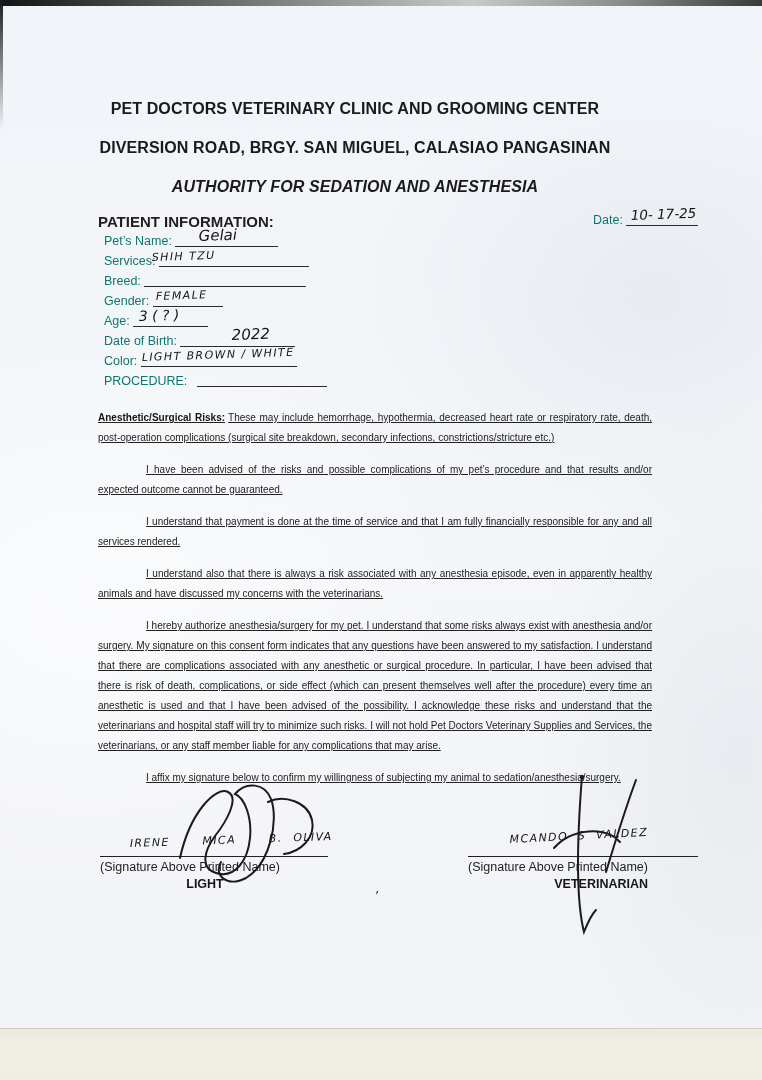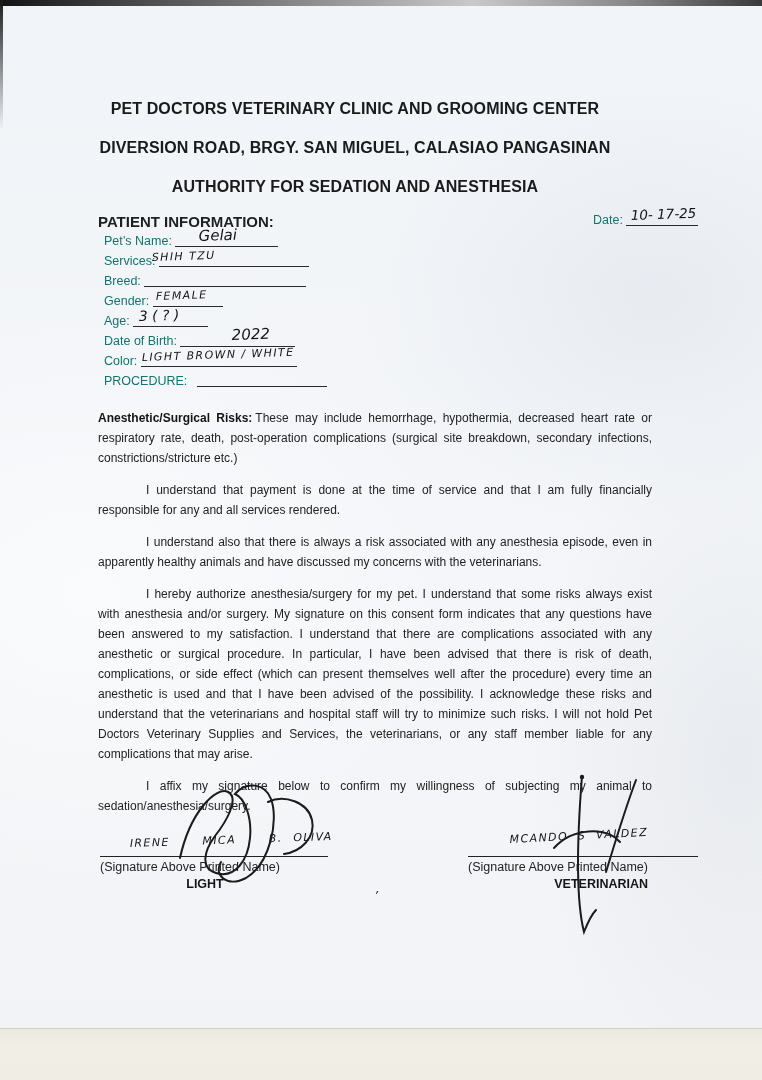--- a/index.html
+++ b/index.html
@@ -41,22 +41,23 @@
   .flabel{font-size:12.5px;color:#0f766e;}
   .fline{display:inline-block;height:12px;border-bottom:1.4px solid #2b2b2b;vertical-align:baseline;margin-bottom:-2px;}
   .fields{margin-top:3px;padding-left:6px;}
   .field-row{position:relative;height:20px;}
   .hand{
     font-family:"DejaVu Sans",sans-serif;font-style:italic;color:#141414;
     white-space:pre;position:absolute;transform:rotate(-2deg);transform-origin:left bottom;
   }
   .hand-caps{letter-spacing:1.4px;font-size:11px;}
   .para{
-    text-align:justify;font-size:12px;line-height:20px;color:#222;
+    text-align:justify;font-size:10px;line-height:20px;color:#222;
     margin:0 12px 12px 0;
+    text-decoration:underline;
   }
   .indent{text-indent:48px;}
   .risks-lead{font-weight:bold;color:#141414;margin-right:3px;}
   .body-text{margin-top:14px;}
   .sig-block{position:absolute;width:240px;}
   .sig-owner{left:100px;top:836px;}
   .sig-vet{left:468px;top:836px;width:232px;}
   .sig-name-row{position:relative;height:20px;}
   .sig-line{border-bottom:1.6px solid #222;display:block;height:0;}
   .sig-caption{font-size:12.5px;color:#222;margin-top:3px;}
@@ -74,21 +75,21 @@
 <div class="paper"></div>
 <div class="scan-top-edge"></div>
 <div class="scan-left-edge"></div>
 <div class="scan-bottom-strip"></div>
 
 <div class="content">
 
   <div class="doc-header">
     <div class="hline">PET DOCTORS VETERINARY CLINIC AND GROOMING CENTER</div>
     <div class="hline">DIVERSION ROAD, BRGY. SAN MIGUEL, CALASIAO PANGASINAN</div>
-    <div class="hline" style="">AUTHORITY FOR SEDATION AND ANESTHESIA</div>
+    <div class="hline" style="font-style:italic;">AUTHORITY FOR SEDATION AND ANESTHESIA</div>
   </div>
 
   <div class="info-row">
     <span class="pi-heading">PATIENT INFORMATION:</span>
     <span class="date-group">
       <span class="flabel">Date:</span>
       <span class="fline" style="width:72px"></span>
       <span class="hand" style="left:38px;top:-6px;font-size:13.5px;">10- 17-25</span>
     </span>
   </div>
@@ -131,20 +132,21 @@
     </div>
     <div class="field-row">
       <span class="flabel">PROCEDURE:</span>
       <span class="fline" style="width:130px;margin-left:6px;"></span>
       <span class="hand hand-caps" style="left:80px;top:-3px;"></span>
     </div>
   </div>
 
   <div class="body-text">
     <p class="para"><span class="risks-lead">Anesthetic/Surgical Risks:</span><span>These may include hemorrhage, hypothermia, decreased heart rate or respiratory rate, death, post-operation complications (surgical site breakdown, secondary infections, constrictions/stricture etc.)</span></p>
+    <p class="para indent">I have been advised of the risks and possible complications of my pet’s procedure and that results and/or expected outcome cannot be guaranteed.</p>
     <p class="para indent">I understand that payment is done at the time of service and that I am fully financially responsible for any and all services rendered.</p>
     <p class="para indent">I understand also that there is always a risk associated with any anesthesia episode, even in apparently healthy animals and have discussed my concerns with the veterinarians.</p>
     <p class="para indent">I hereby authorize anesthesia/surgery for my pet. I understand that some risks always exist with anesthesia and/or surgery. My signature on this consent form indicates that any questions have been answered to my satisfaction. I understand that there are complications associated with any anesthetic or surgical procedure. In particular, I have been advised that there is risk of death, complications, or side effect (which can present themselves well after the procedure) every time an anesthetic is used and that I have been advised of the possibility. I acknowledge these risks and understand that the veterinarians and hospital staff will try to minimize such risks. I will not hold Pet Doctors Veterinary Supplies and Services, the veterinarians, or any staff member liable for any complications that may arise.</p>
     <p class="para indent">I affix my signature below to confirm my willingness of subjecting my animal to sedation/anesthesia/surgery.</p>
   </div>
 
 </div>
 
 <div class="sig-block sig-owner">
   <div class="sig-name-row">

